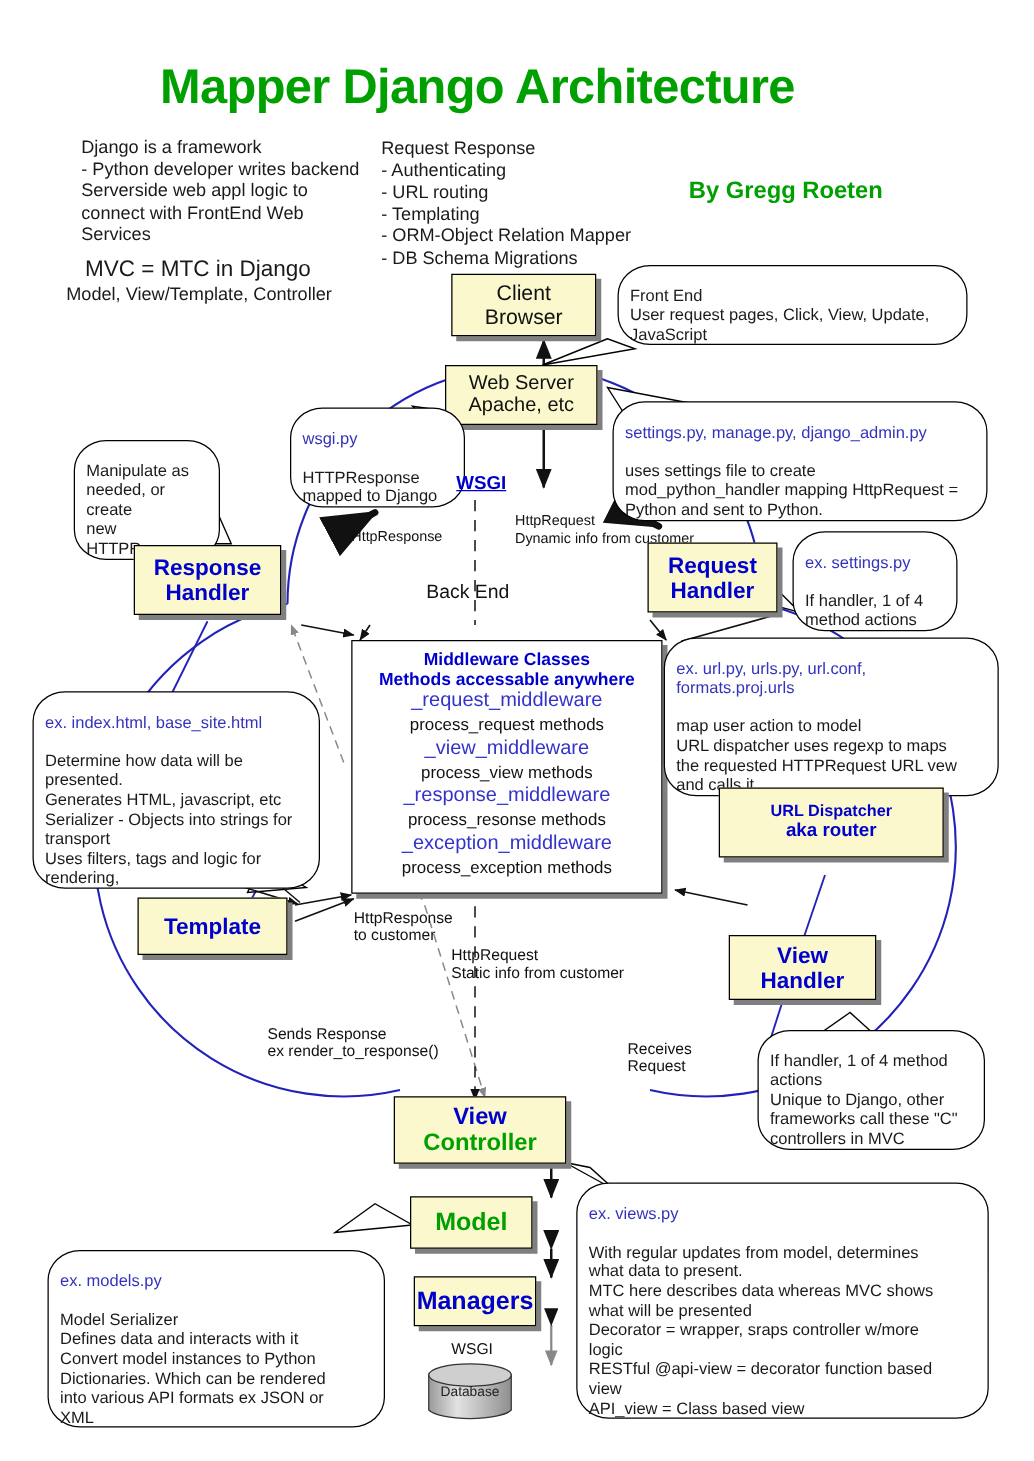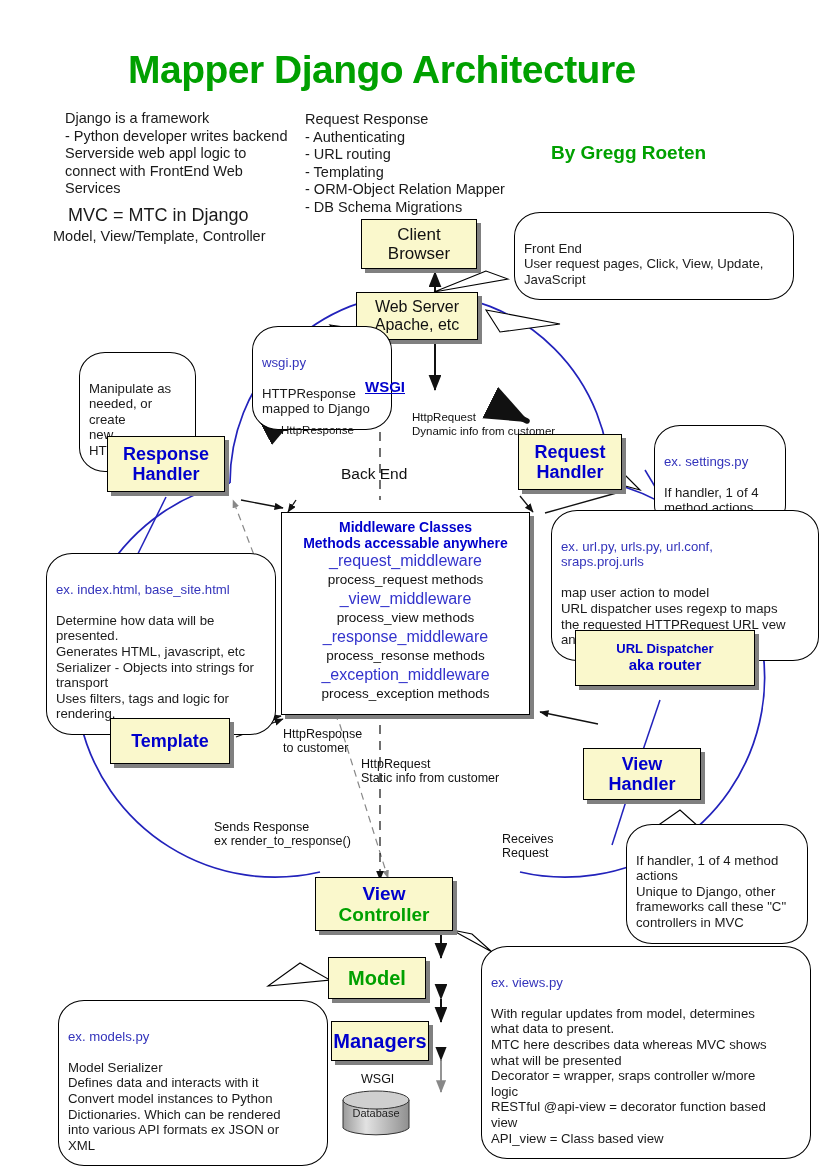--- a/index.html
+++ b/index.html
@@ -21,21 +21,21 @@
   .ybox{background:#FAF8CC;border:1.3px solid #000;
         box-shadow:4px 4px 0 0 #808080;
         display:flex;align-items:center;justify-content:center;
         text-align:center;font-weight:bold;line-height:1.12;}
   .ybox.bluetxt{color:#0000CC;}
   .ybox.blacktxt{color:#111;font-weight:normal;}
 
   
   .callout{background:#fff;border:1.1px solid #000;border-radius:26px/24px;
            font-size:13.2px;line-height:15.6px;color:#1a1a1a;
-           padding:12px 9px;white-space:pre-line;margin-left:20px;}
+           padding:0 9px;white-space:pre-line;}
   .callout .vb{color:#3333BB;}
 
   
   .midbox{background:#fff;border:1.5px solid #000;box-shadow:4px 4px 0 0 #808080;
           text-align:center;padding:6px 4px 8px;}
   .midbox .t1{font-size:14px;font-weight:bold;color:#0000CC;line-height:16px;}
   .midbox .mw{font-size:16px;color:#3333CC;line-height:20px;}
   .midbox .pm{font-size:13.5px;color:#111;line-height:18px;}
 
   
@@ -174,20 +174,26 @@
 User request pages, Click, View, Update,
 JavaScript</span>
   </div>
 
   <div class="abs callout" style="left:232px;top:326px;width:140px;">
     <span class="vb">wsgi.py</span><br>
     <span>HTTPResponse
 mapped to Django</span>
   </div>
 
+  <div class="abs callout" style="left:490px;top:321px;width:300px;">
+    <span class="vb">settings.py, manage.py, django_admin.py</span><br>
+    <span>uses settings file to create
+mod_python_handler mapping HttpRequest =
+Python and sent to Python.</span>
+  </div>
 
   <div class="abs callout" style="left:59px;top:352px;width:117px;">
     <span>Manipulate as
 needed, or create
 new HTTPResponse</span>
   </div>
 
   <div class="abs wsgi" style="left:365px;top:378px;">WSGI</div>
   <div class="abs backend" style="left:341px;top:465px;">Back End</div>
   <div class="abs lab" style="left:281px;top:424px;">HttpResponse</div>
@@ -229,21 +235,21 @@
 presented.
 Generates HTML, javascript, etc
 Serializer - Objects into strings for
 transport
 Uses filters, tags and logic for
 rendering,</span>
   </div>
 
   <div class="abs callout" style="left:531px;top:510px;width:268px;">
     <span class="vb">ex. url.py, urls.py, url.conf,
-sraps.proj.urls</span><br>
+formats.proj.urls</span><br>
     <span>map user action to model
 URL dispatcher uses regexp to maps
 the requested HTTPRequest URL vew
 and calls it.</span>
   </div>
 
   <div class="abs ybox bluetxt" style="left:575px;top:630px;width:180px;height:56px;flex-direction:column;">
     <span style="font-size:13px;">URL Dispatcher</span>
     <span style="font-size:15px;">aka router</span>
   </div>

